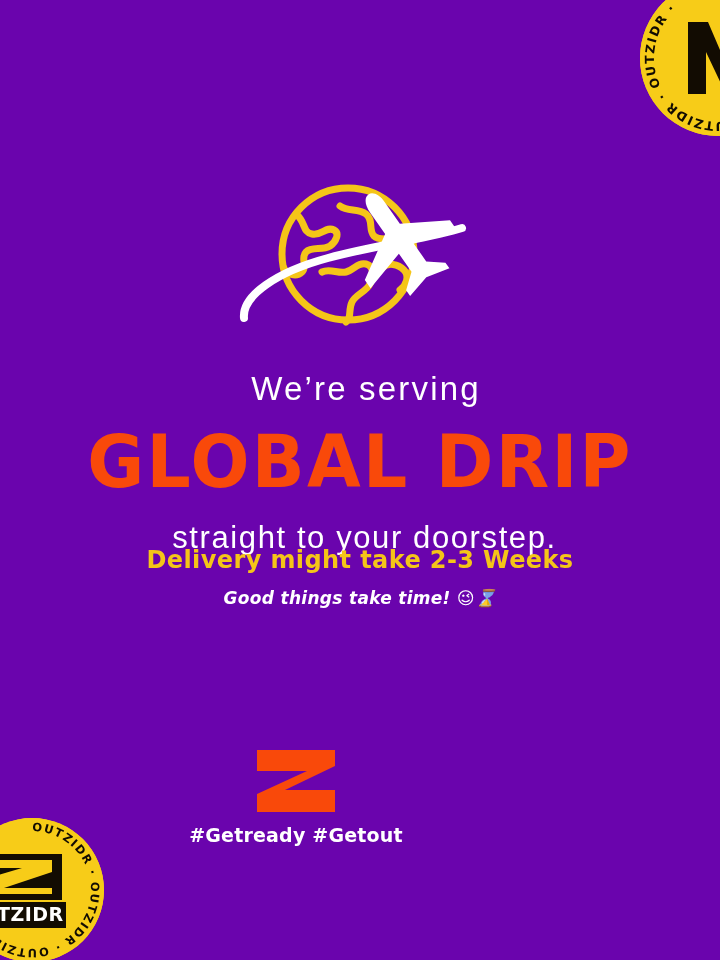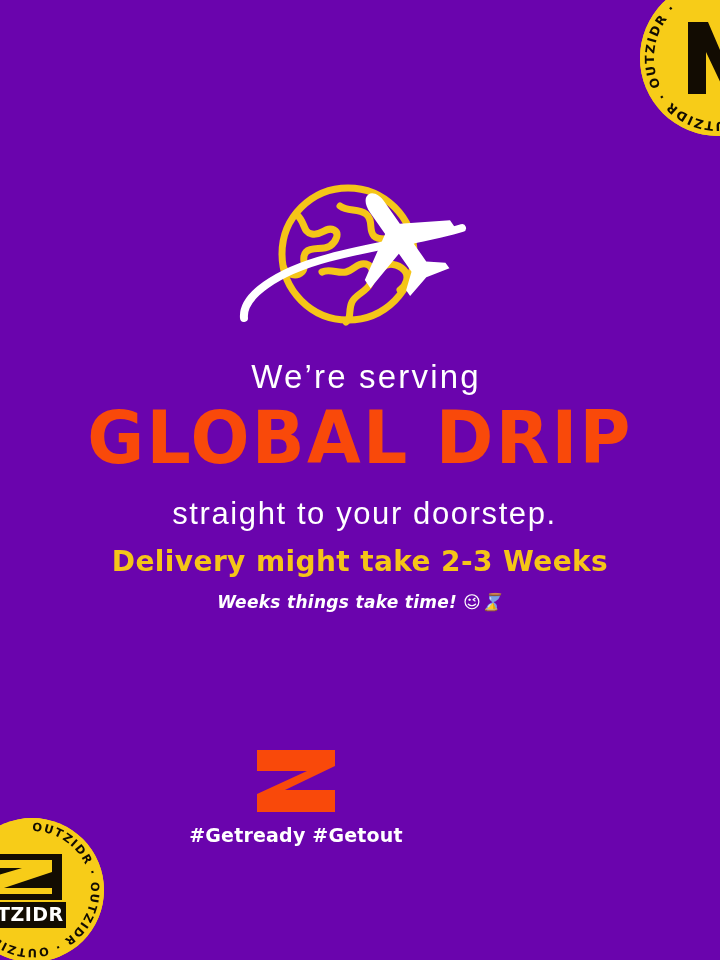--- a/index.html
+++ b/index.html
@@ -62,21 +62,21 @@
     top: 360px;
     width: 720px;
     text-align: center;
   }
   .line-serving {
     color: #ffffff;
     font-size: 33px;
     font-weight: 400;
     letter-spacing: 2.2px;
     line-height: 1.0;
-    margin: 0;
+    margin: 12px;
     padding: 0 0 2px 12px;
     text-align: center;
   }
   .line-headline {
     color: #f9490a;
     font-family: "DejaVu Sans", sans-serif;
     font-size: 62px;
     font-weight: bold;
     letter-spacing: 2px;
     line-height: 1.08;
@@ -98,21 +98,21 @@
   .delivery-block {
     position: absolute;
     left: 0;
     top: 548px;
     width: 720px;
     text-align: center;
   }
   .line-delivery {
     color: #f5c518;
     font-family: "DejaVu Sans", sans-serif;
-    font-size: 28px;
+    font-size: 24px;
     font-weight: bold;
     letter-spacing: 0.4px;
     line-height: 1.0;
     margin: 0;
   }
   .line-goodthings {
     color: #ffffff;
     font-family: "DejaVu Sans", sans-serif;
     font-size: 17px;
     font-weight: bold;
@@ -212,21 +212,21 @@
   </div>
 
   <div class="copy">
     <p class="line-serving">We’re serving</p>
     <p class="line-headline">GLOBAL DRIP</p>
     <p class="line-doorstep">straight to your doorstep.</p>
   </div>
 
   <div class="delivery-block">
     <p class="line-delivery">Delivery might take 2-3 Weeks</p>
-    <p class="line-goodthings">Weeks things take time! 😉⌛</p>
+    <p class="line-goodthings">Good things take time! 😉⌛</p>
   </div>
 
   <div class="footer-logo">
     <span class="zmark">
       <svg viewBox="0 0 78 62" xmlns="http://www.w3.org/2000/svg">
         <path d="M 0,0 L 78,0 L 78,16 L 28,40 L 78,40 L 78,62 L 0,62 L 0,44 L 50,21 L 0,21 Z" fill="#f9490a"></path>
       </svg>
     </span>
     <p class="hashtags">#Getready #Getout</p>
   </div>

